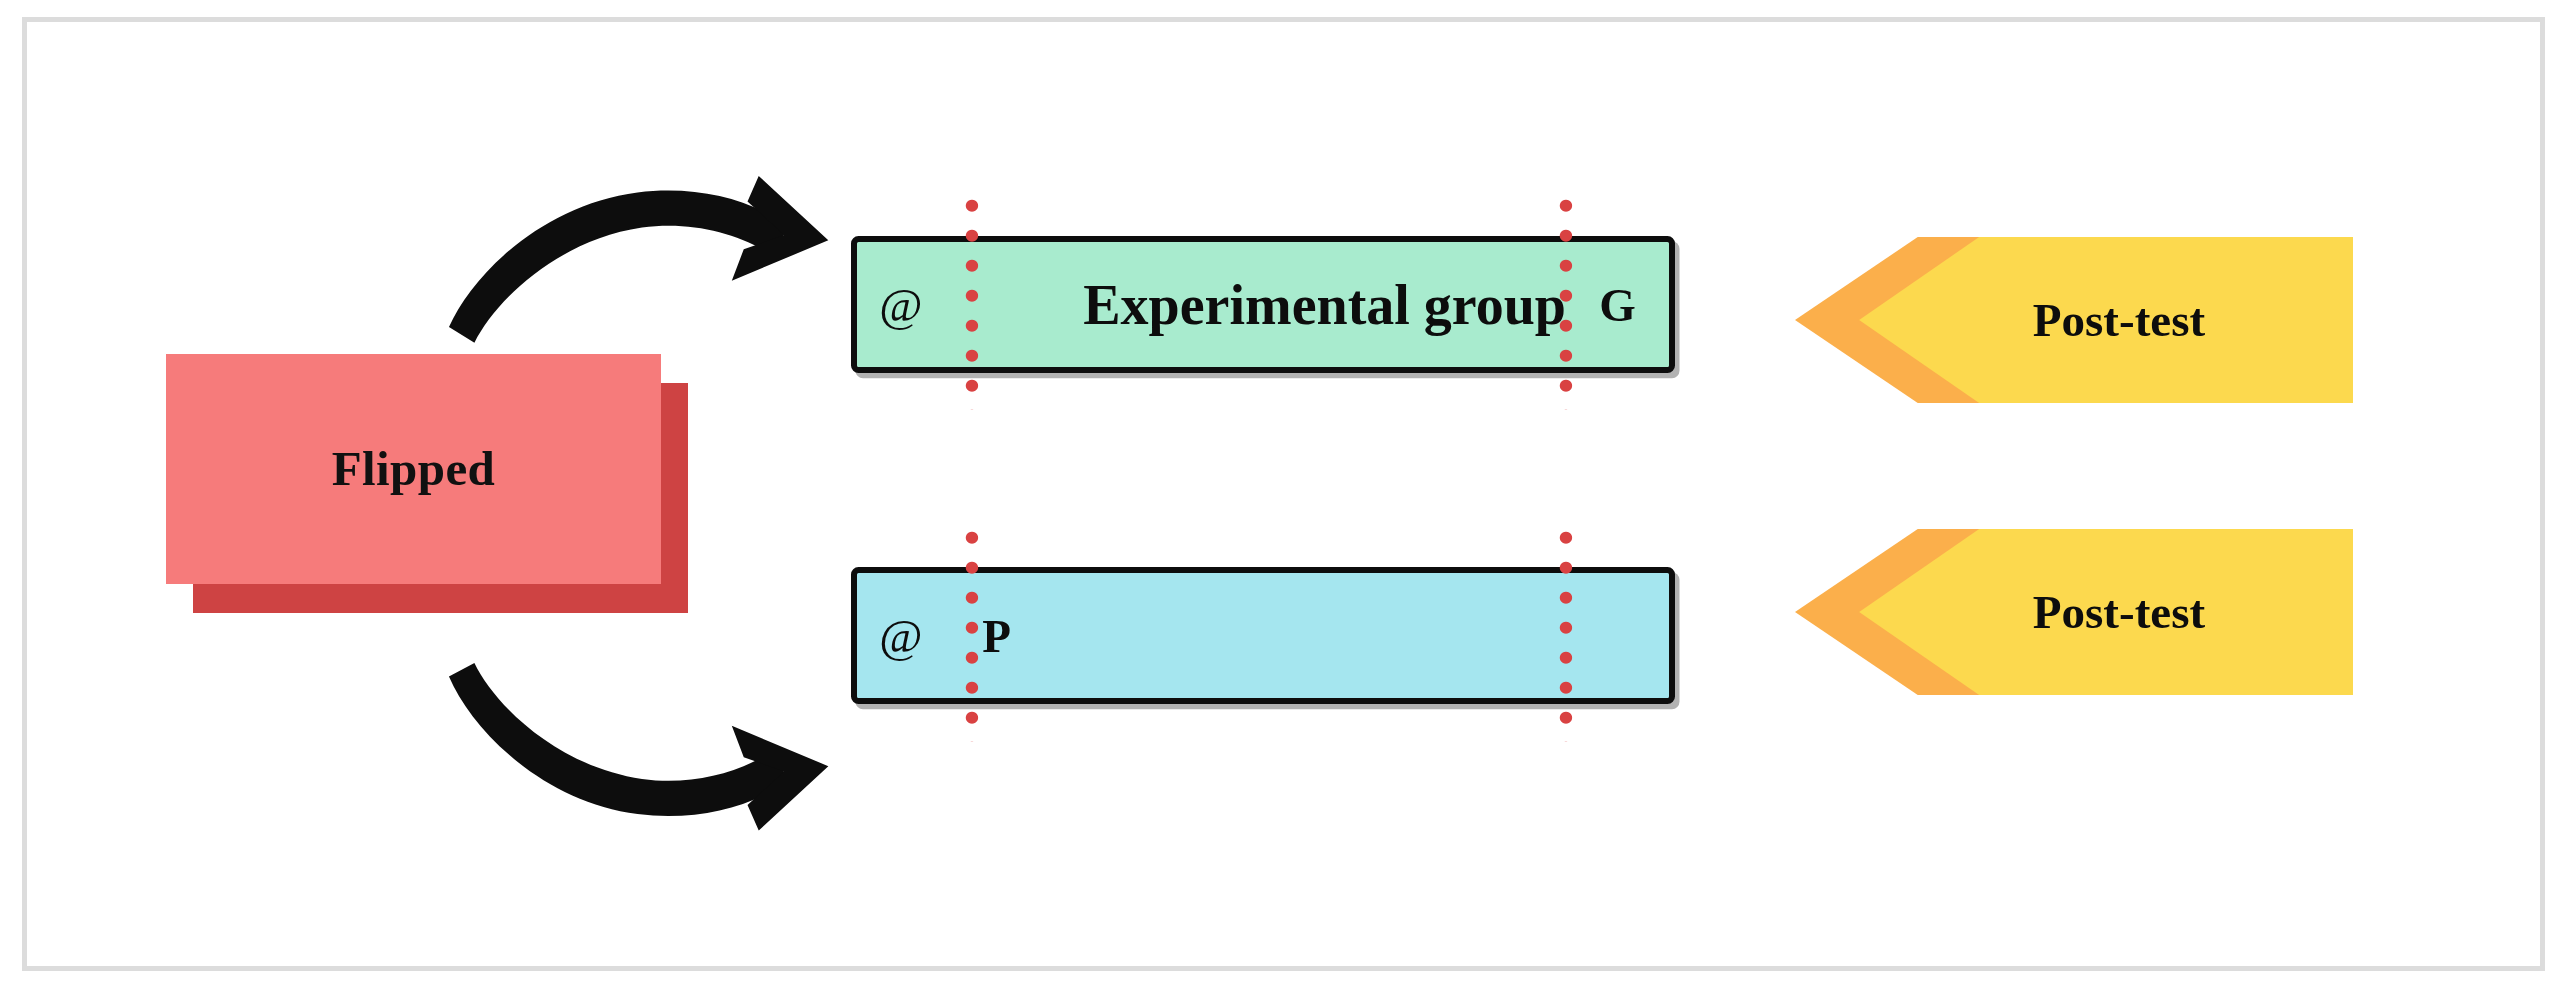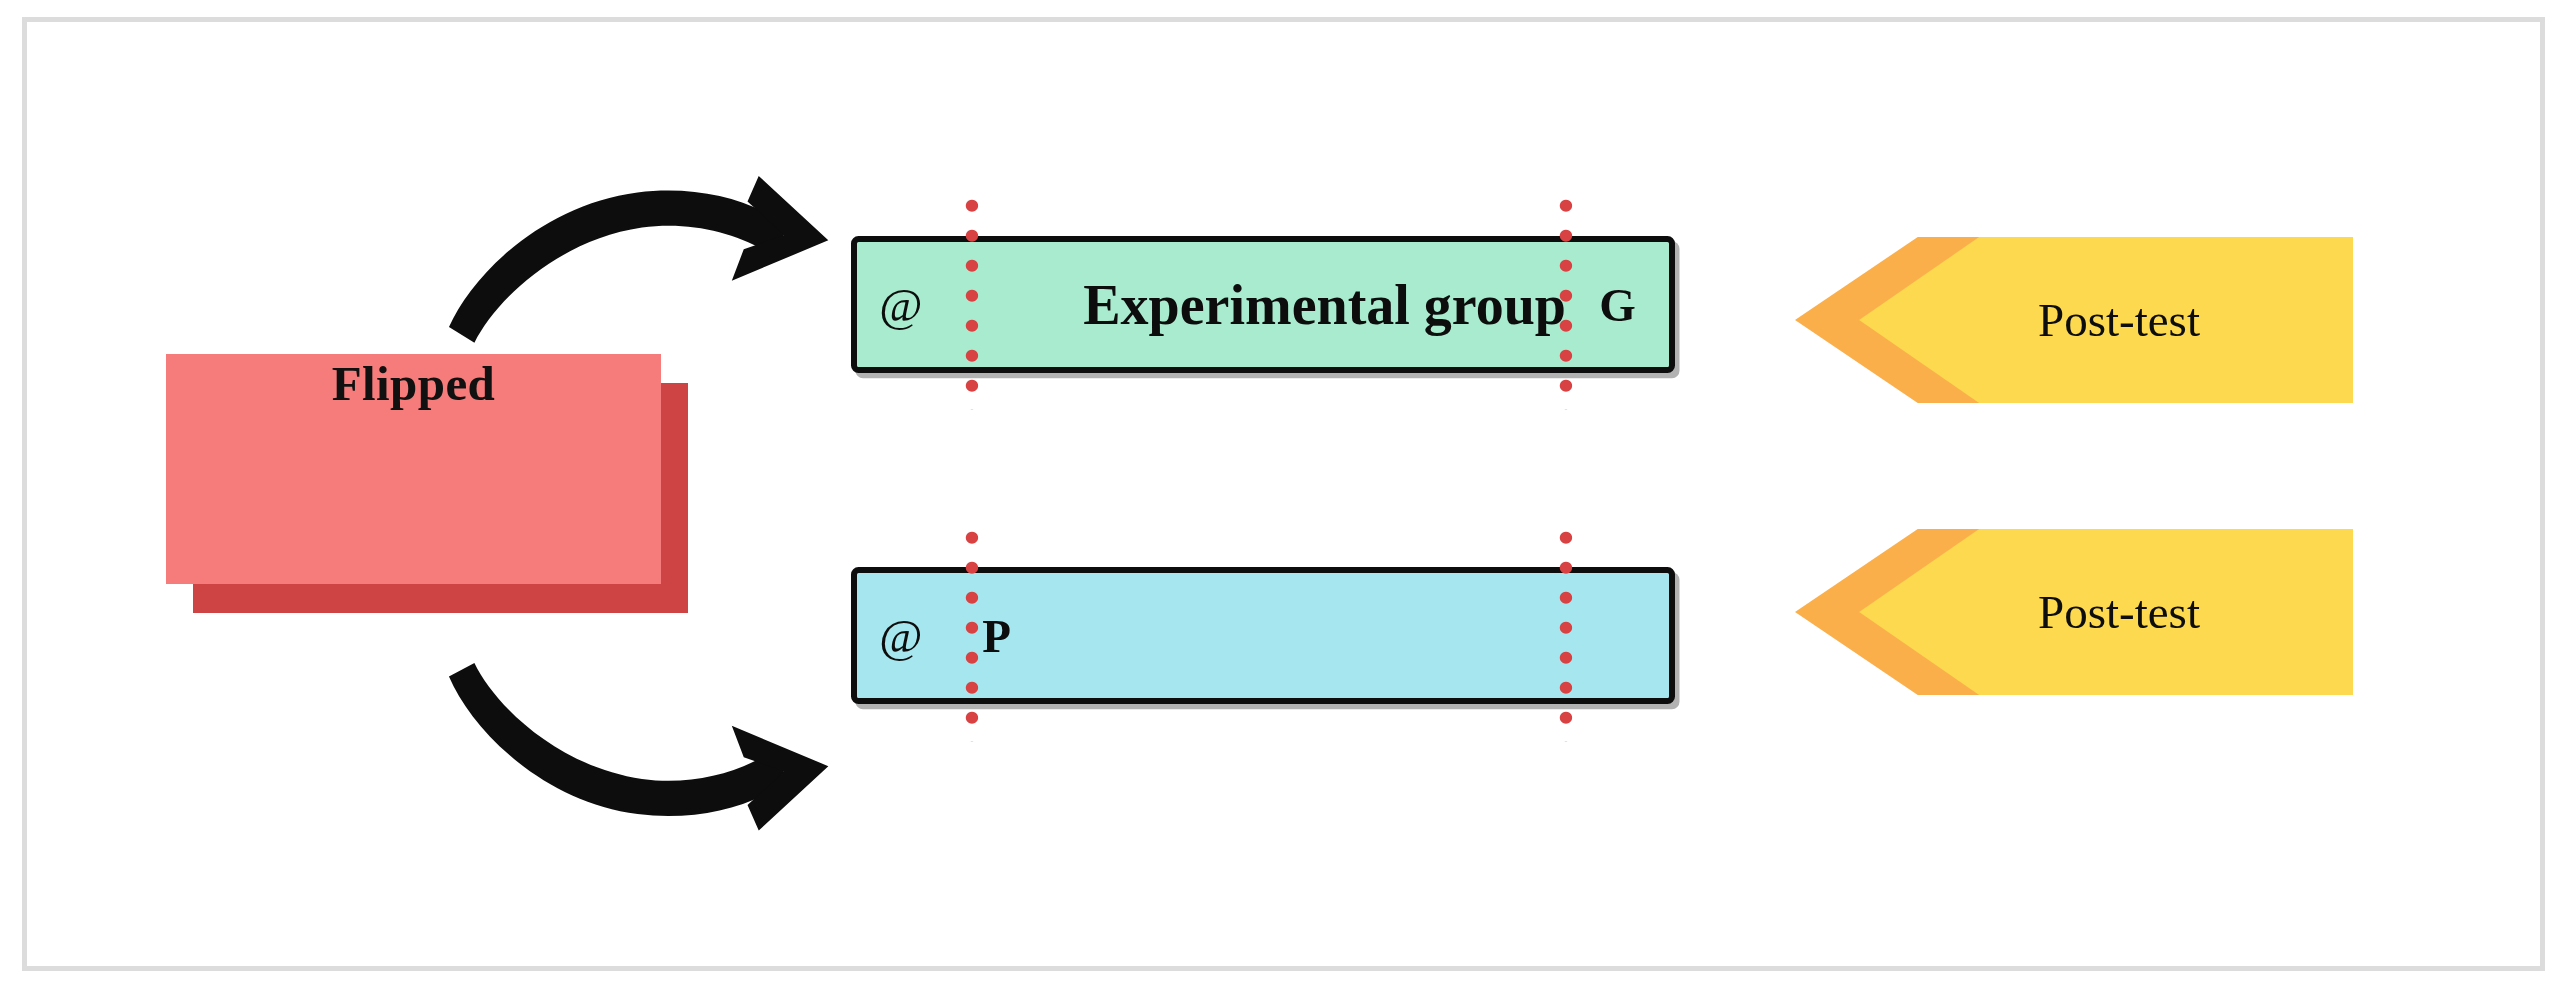--- a/index.html
+++ b/index.html
@@ -47,20 +47,21 @@
   #source-box .face {
     position: absolute;
     left: 0;
     top: 0;
     width: 495px;
     height: 230px;
     background: #f67b7b;
     display: flex;
     flex-direction: column;
     align-items: center;
+    justify-content: center;
   }
   #source-box .face .line {
     color: #111111;
     font-weight: bold;
     font-size: 49px;
     line-height: 1.22;
     letter-spacing: 0.4px;
     white-space: nowrap;
   }
 
@@ -147,21 +148,21 @@
   }
   .posttest .label {
     position: absolute;
     inset: 0;
     display: flex;
     align-items: center;
     justify-content: center;
     padding-left: 90px;
     box-sizing: border-box;
     font-size: 47px;
-    font-weight: normal;
+    font-weight: bold;
     color: #0d0d0d;
     white-space: nowrap;
   }
   #posttest-top { left: 1795px; top: 237px; }
   #posttest-bottom { left: 1795px; top: 529px; }
 </style>
 </head>
 <body>
 
 <div id="stage">

